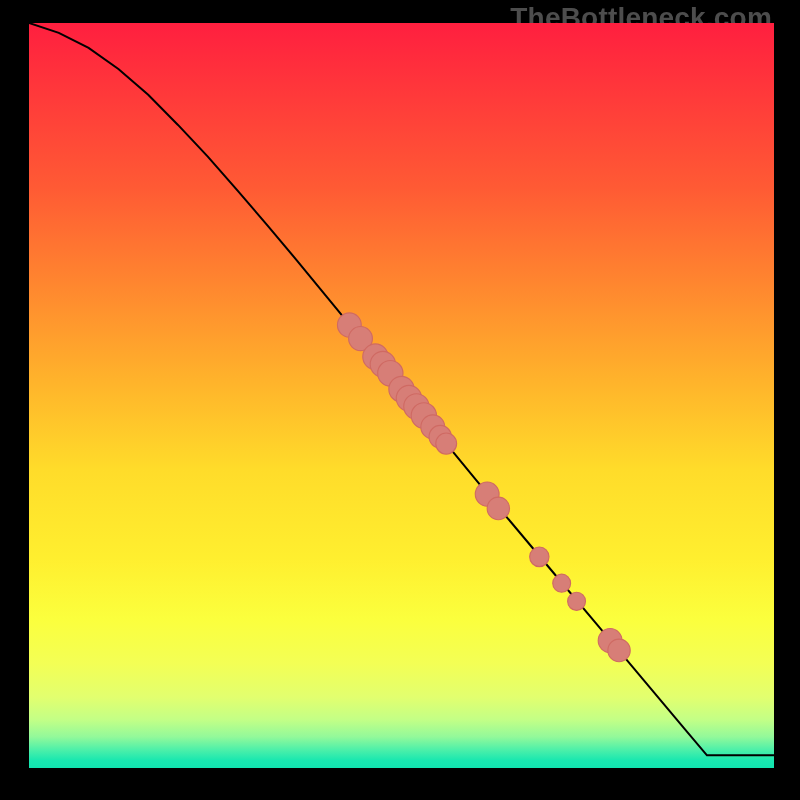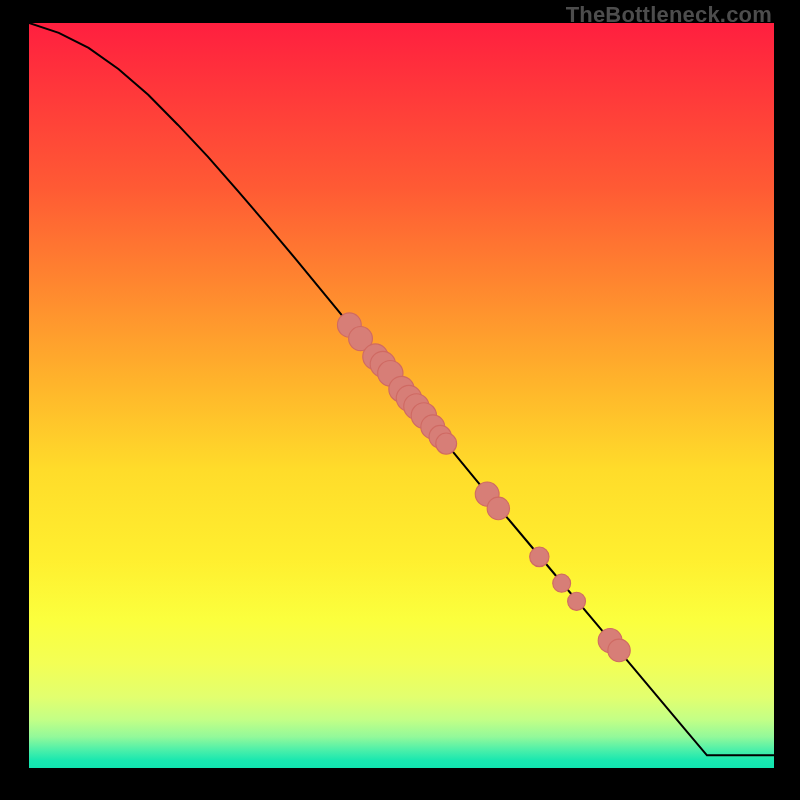--- a/index.html
+++ b/index.html
@@ -26,21 +26,21 @@
     overflow: hidden;
   }
   .gradient-bg {
     position: absolute;
     inset: 0;
   }
   .watermark {
     position: absolute;
     top: 2px;
     right: 28px;
-    font-size: 22px;
+    font-size: 28px;
     font-weight: 600;
     color: #4d4d4d;
     letter-spacing: 0.2px;
     user-select: none;
   }
   svg.curve {
     position: absolute;
     inset: 0;
     width: 100%;
     height: 100%;

